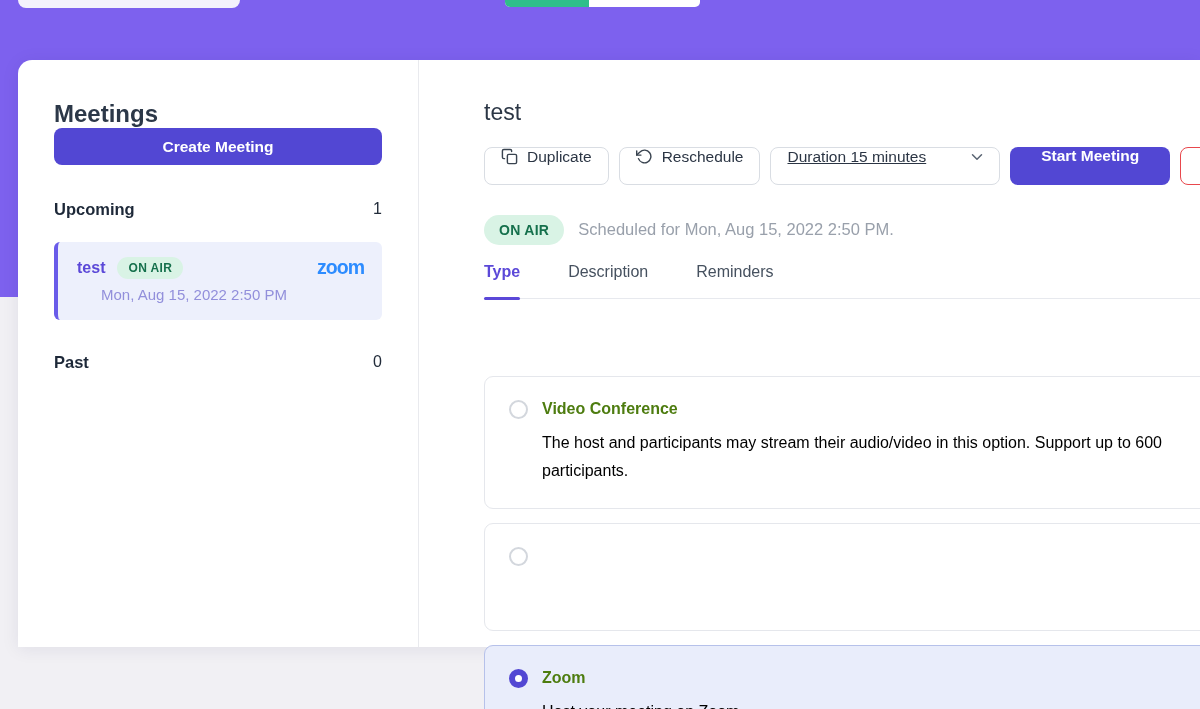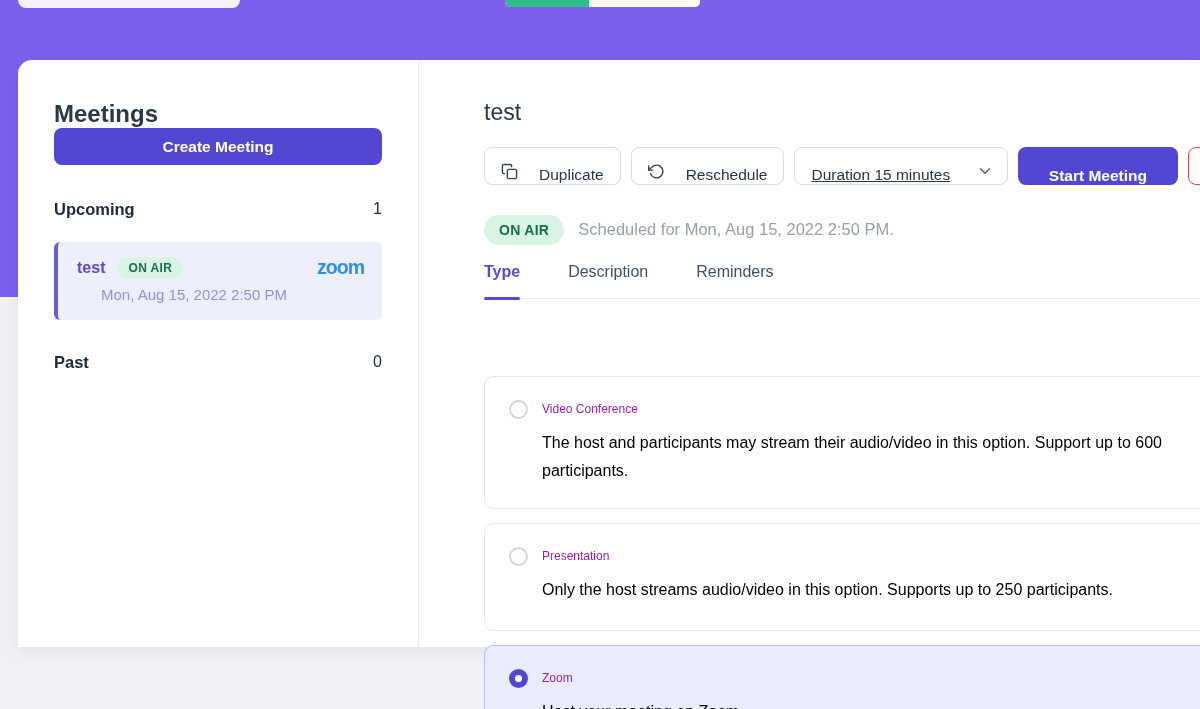--- a/index.html
+++ b/index.html
@@ -34,42 +34,42 @@
   .mi-zoom { margin-left:auto; color:var(--zoom-blue,#2d8cff); font-weight:700; font-size:19.5px; letter-spacing:-1px; }
   .mi-date { margin-top:7px; color:var(--date-text,#928fdb); font-size:15px;margin-left:24px; }
 
   .v-divider { position:absolute; left:400px; top:0; bottom:0; width:1px; background:#e9eaee; }
 
   
   .main { position:absolute; left:466px; top:0; width:792px; }
   .main-title { margin-top:37px; font-size:23px; font-weight:500; color:#2b3645; line-height:30px; }
 
   .toolbar { margin-top:20px; display:flex; gap:10px; height:38px; }
-  .btn { display:inline-flex; align-items:flex-end; gap:21px; padding:0 16px; background:#fff; border:1px solid #d9dde3; border-radius:8px; font-family:inherit; font-size:15.5px; font-weight:500; color:#2b3544; cursor:pointer; white-space:nowrap; }
+  .btn { display:inline-flex; align-items:flex-start; gap:9px; padding:0 16px; background:#fff; border:1px solid #d9dde3; border-radius:8px; font-family:inherit; font-size:15.5px; font-weight:500; color:#2b3544; cursor:pointer; white-space:nowrap; }
   .btn svg { flex:none; }
   .select-btn { width:260px; justify-content:space-between; padding-right:13px;text-decoration:underline; }
   .primary-btn { background:var(--accent,#5247d3); color:#fff; border:none; font-weight:600; padding:0 31px; }
   .danger-btn { width:110px; background:#fff; border:1.5px solid var(--danger,#e8484d); border-radius:8px; cursor:pointer; }
 
   .status-row { margin-top:29px; display:flex; align-items:center; gap:14px; height:31px; }
   .onair-pill { background:var(--badge-bg,#d9f3e5); color:var(--badge-text,#15704c); font-size:14px; font-weight:700; padding:7px 15px; border-radius:999px; letter-spacing:.3px; }
   .sched-text { color:#99a0ab; font-size:16.5px; }
 
   .tabs { margin-top:17px; display:flex; border-bottom:1px solid #e7e9ee; }
   .tab { position:relative; margin-right:48px; padding-bottom:16px; font-size:16px; font-weight:500; color:#46515f; cursor:pointer; line-height:20px; }
   .tab.active { color:var(--accent-text,#5b48d8); font-weight:600; }
   .tab.active .tab-underline { position:absolute; left:0; right:0; bottom:-2px; height:3px; border-radius:2px; background:var(--accent-text,#5b48d8); }
 
   .options { margin-top:77px; }
   .option { display:flex; width:760px; background:#fff; border:1px solid #e5e7ec; border-radius:9px; padding:21px 24px 23px 24px; margin-bottom:14px; cursor:pointer; }
   .option.selected { background:var(--selected-bg,#e9edfb); border-color:var(--selected-border,#b6c1ea); }
   .opt-radio { flex:none; width:19px; height:19px; margin-top:2px; border-radius:50%; border:2px solid #d3d7dd; background:#fff; }
   .option.selected .opt-radio { border:6px solid var(--accent,#5247d3); background:#fff; }
   .opt-body { margin-left:14px; }
-  .opt-title { font-size:12px; font-weight:400; color:#a21caf; line-height:22px; }
+  .opt-title { font-size:16px; font-weight:700; color:#4d7c0f; line-height:22px; }
   .opt-desc { margin-top:9px; font-size:16px; color:#000000; line-height:28px; }
   .opt-line { white-space:nowrap; }
   .opt-vc { min-height:132px; }
   .opt-pr { min-height:108px; }
 </style>
 </head>
 <body>
 
 <div class="stage">
 
@@ -166,26 +166,20 @@
             <div class="opt-title">Video Conference</div>
             <div class="opt-desc">
               <div class="opt-line">The host and participants may stream their audio/video in this option. Support up to 600</div>
               <div class="opt-line">participants.</div>
             </div>
           </div>
         </div>
 
         <div class="option opt-pr">
           <div class="opt-radio"></div>
-          <div class="opt-body">
-            <div class="opt-title">Presentation</div>
-            <div class="opt-desc">
-              <div class="opt-line">Only the host streams audio/video in this option. Supports up to 250 participants.</div>
-            </div>
-          </div>
         </div>
 
         <div class="option selected">
           <div class="opt-radio"></div>
           <div class="opt-body">
             <div class="opt-title">Zoom</div>
             <div class="opt-desc">
               <div class="opt-line">Host your meeting on Zoom</div>
             </div>
           </div>

